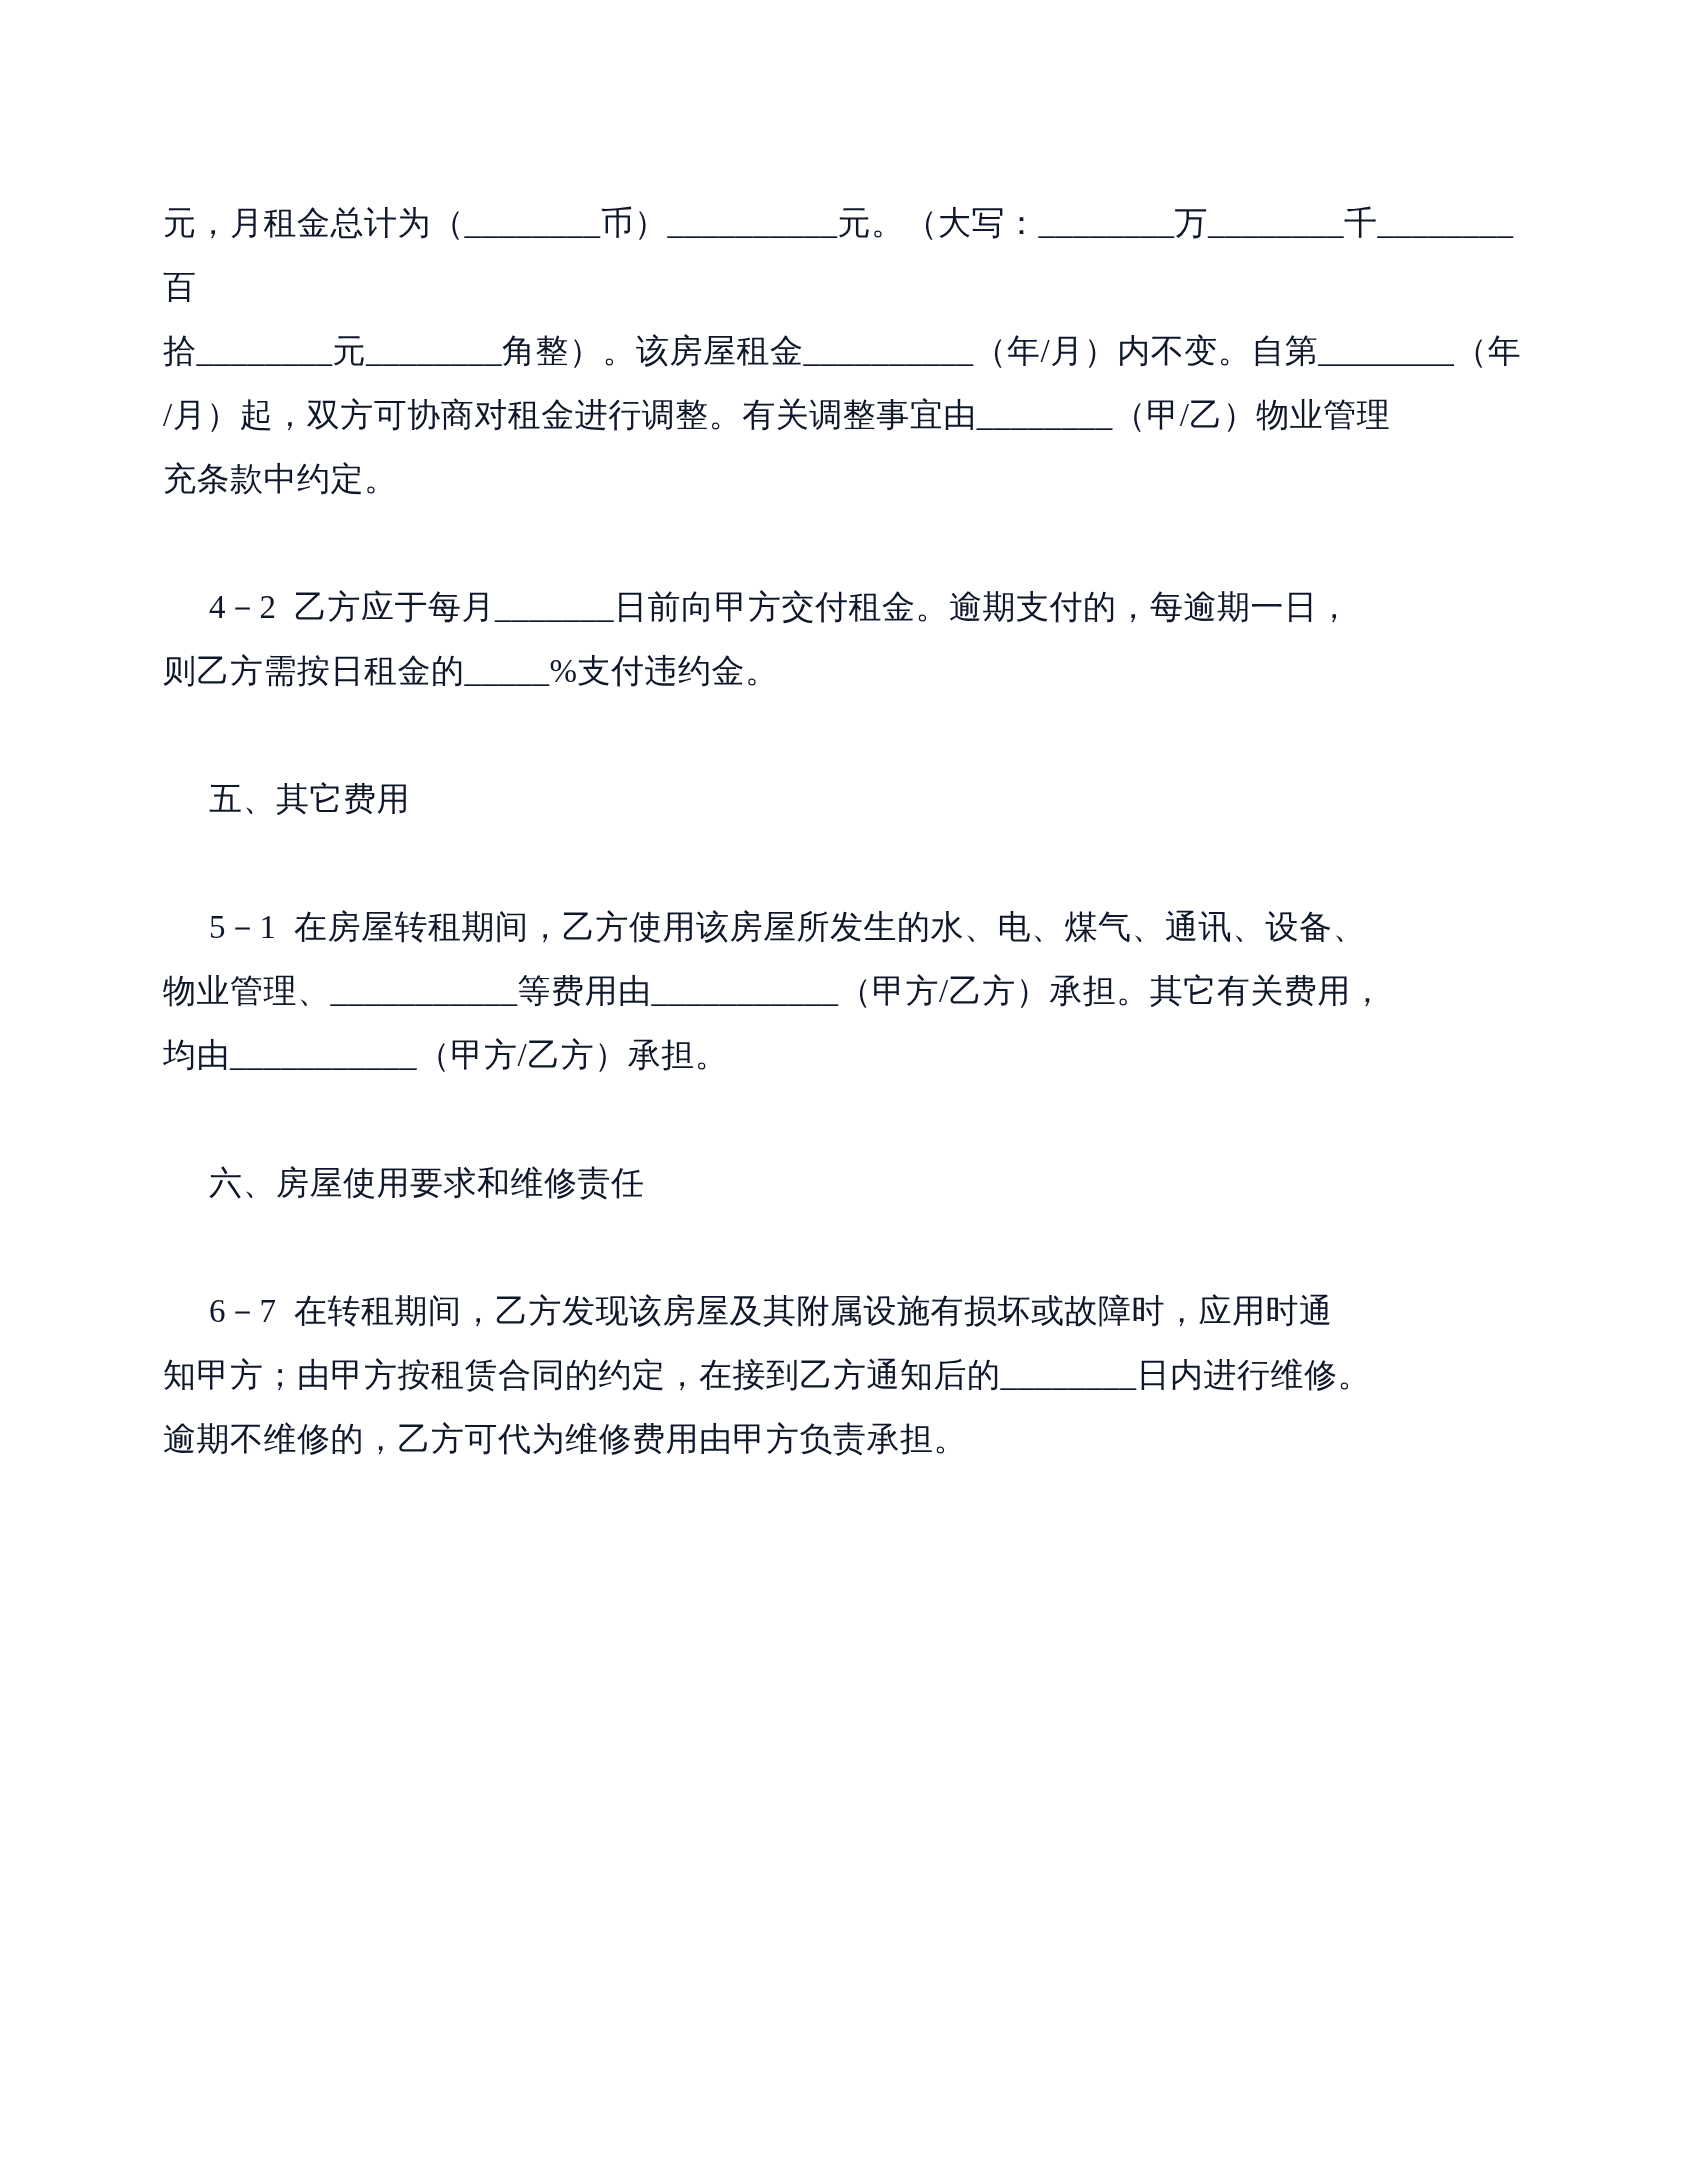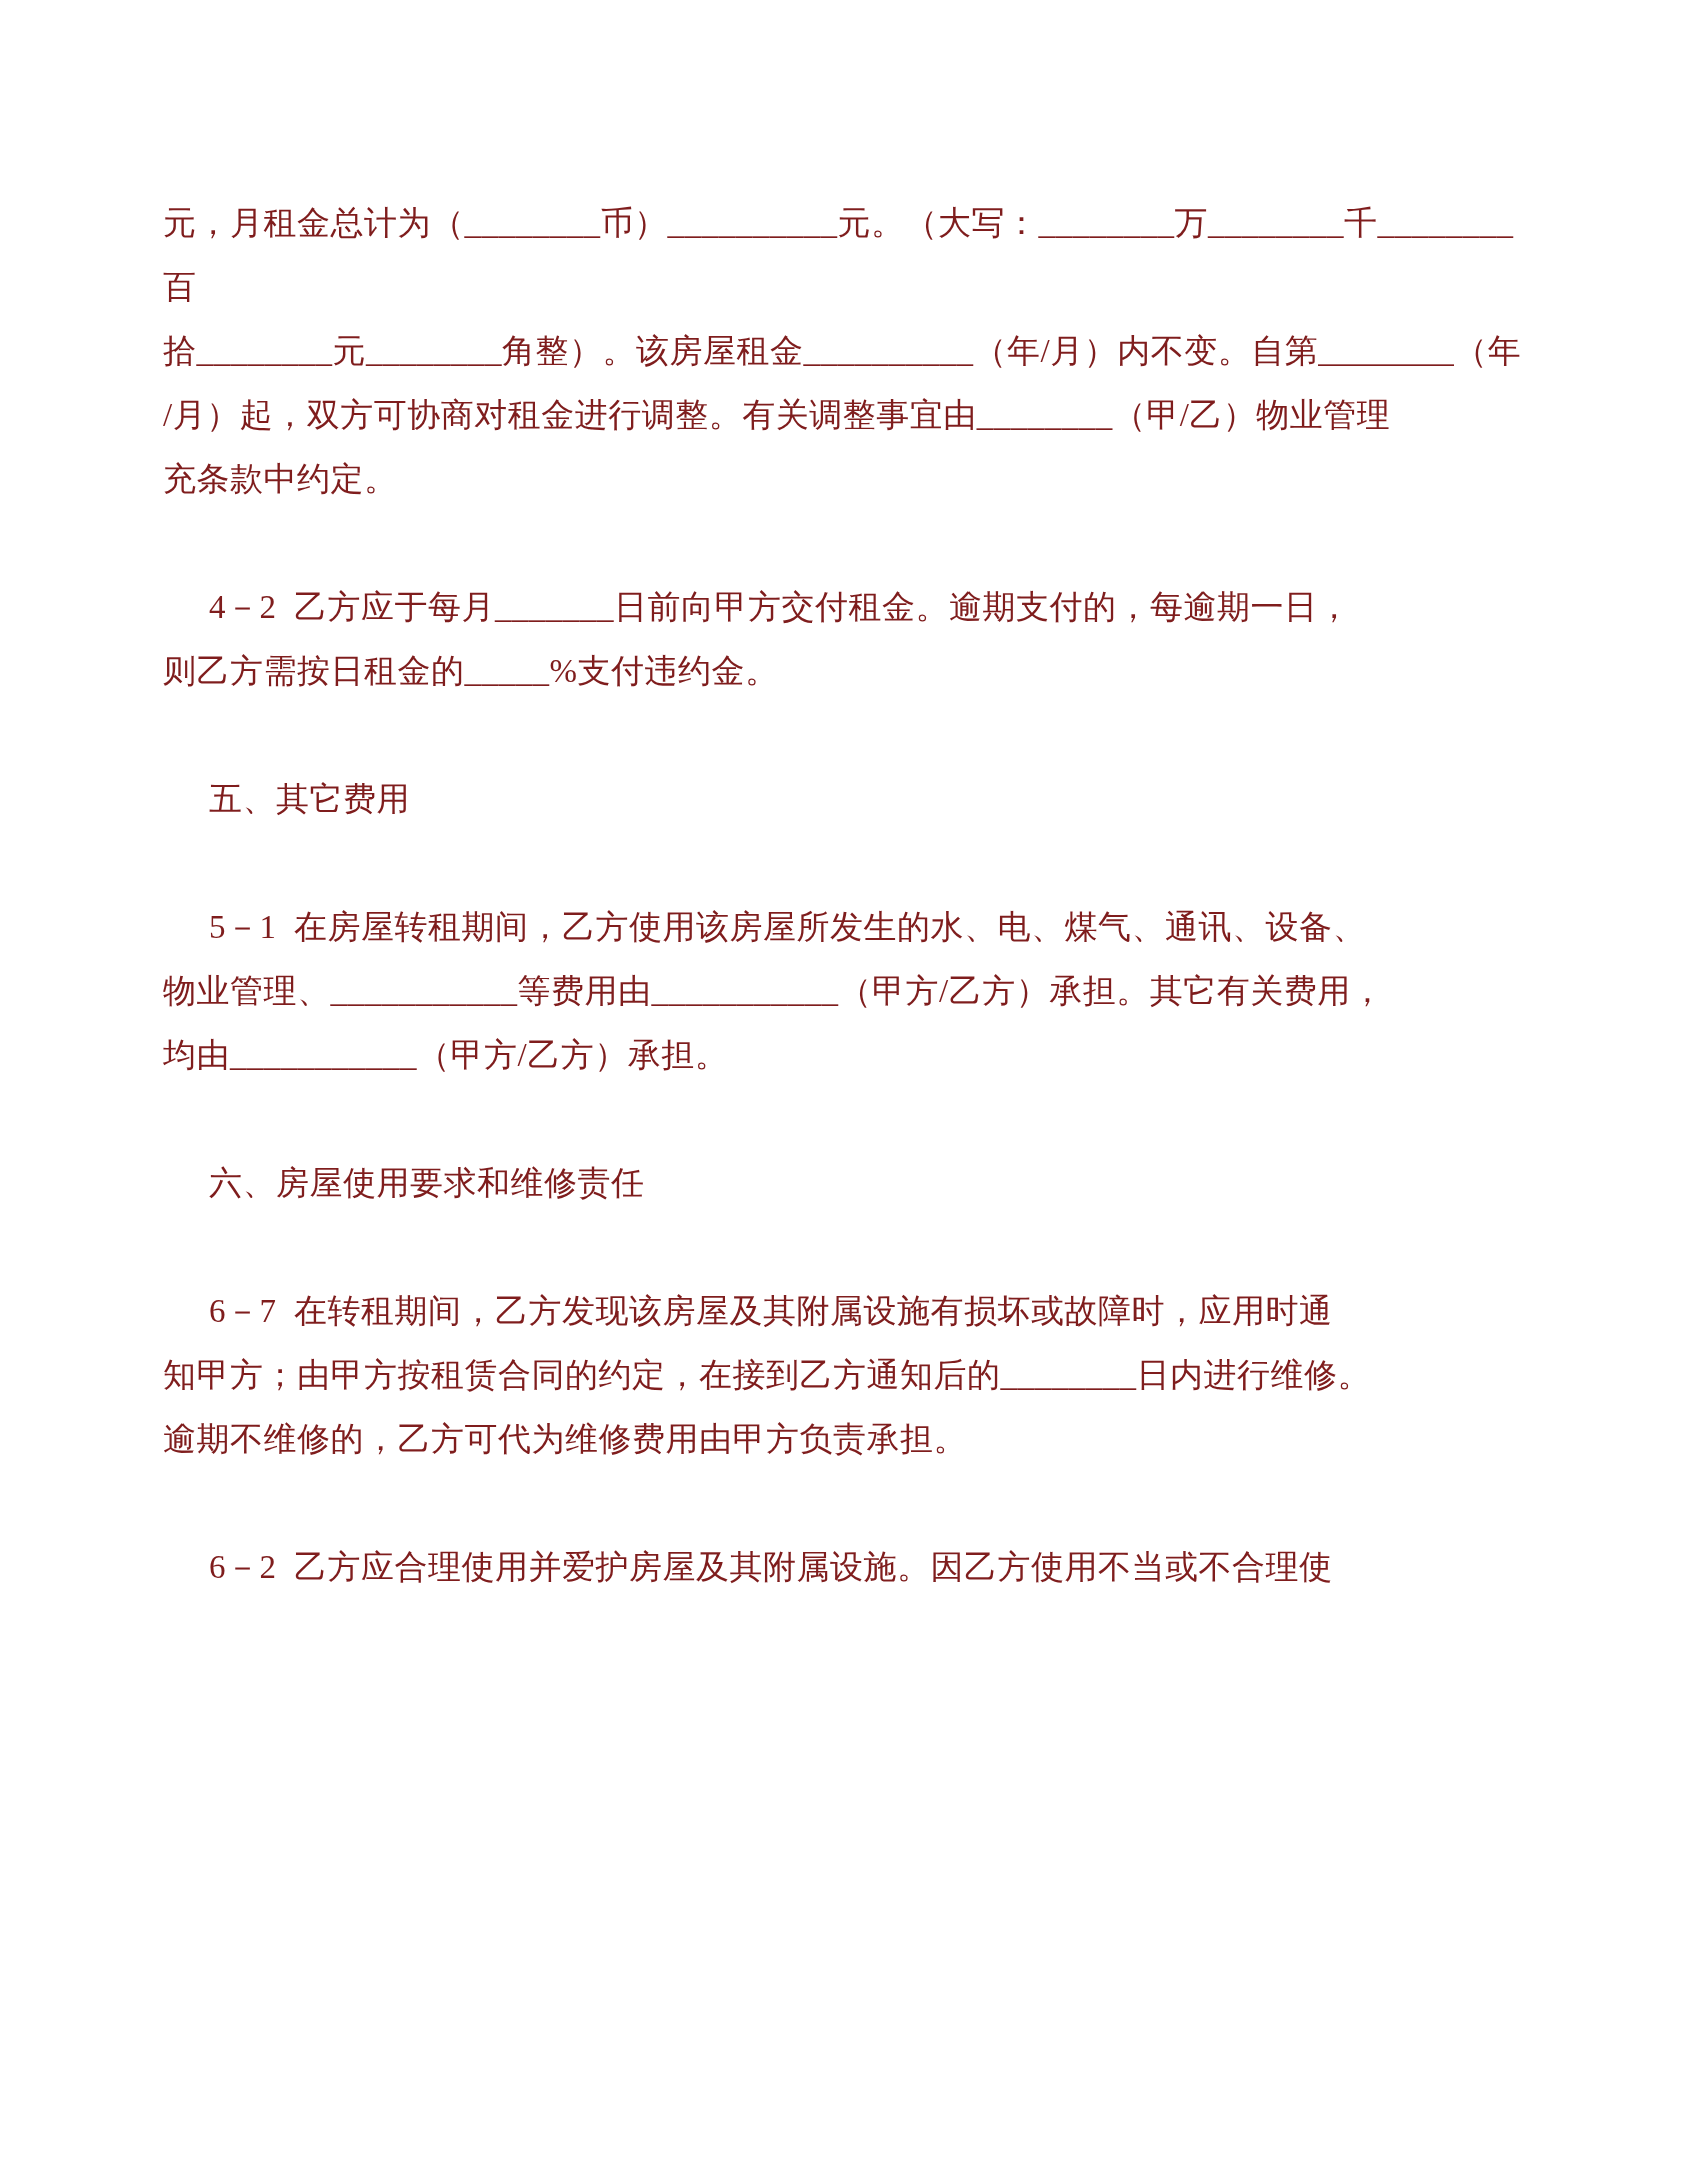--- a/index.html
+++ b/index.html
@@ -10,21 +10,21 @@
   .page {
     position: relative;
     width: 1686px;
     height: 2182px;
     background: #ffffff;
     box-sizing: border-box;
     padding: 127px 156px 0 163px;
     overflow: hidden;
     font-family: "Liberation Serif", "DejaVu Serif", serif;
     font-size: 33px;
-    color: #7f1d1d;
+    color: #0f172a;
   }
   .para {
     margin: 64px 0 0 0;
   }
   .line {
     line-height: 64px;
     white-space: pre-wrap;
     letter-spacing: 0.5px;
   }
   .indent {
@@ -65,18 +65,15 @@
   <div class="para">
     <div class="line indent">六、房屋使用要求和维修责任</div>
   </div>
 
   <div class="para">
     <div class="line indent">6－7  在转租期间，乙方发现该房屋及其附属设施有损坏或故障时，应用时通</div>
     <div class="line">知甲方；由甲方按租赁合同的约定，在接到乙方通知后的________日内进行维修。</div>
     <div class="line">逾期不维修的，乙方可代为维修费用由甲方负责承担。</div>
   </div>
 
-  <div class="para">
-    <div class="line indent">6－2  乙方应合理使用并爱护房屋及其附属设施。因乙方使用不当或不合理使</div>
-  </div>
 
 </div>
 
 
 </body></html>

